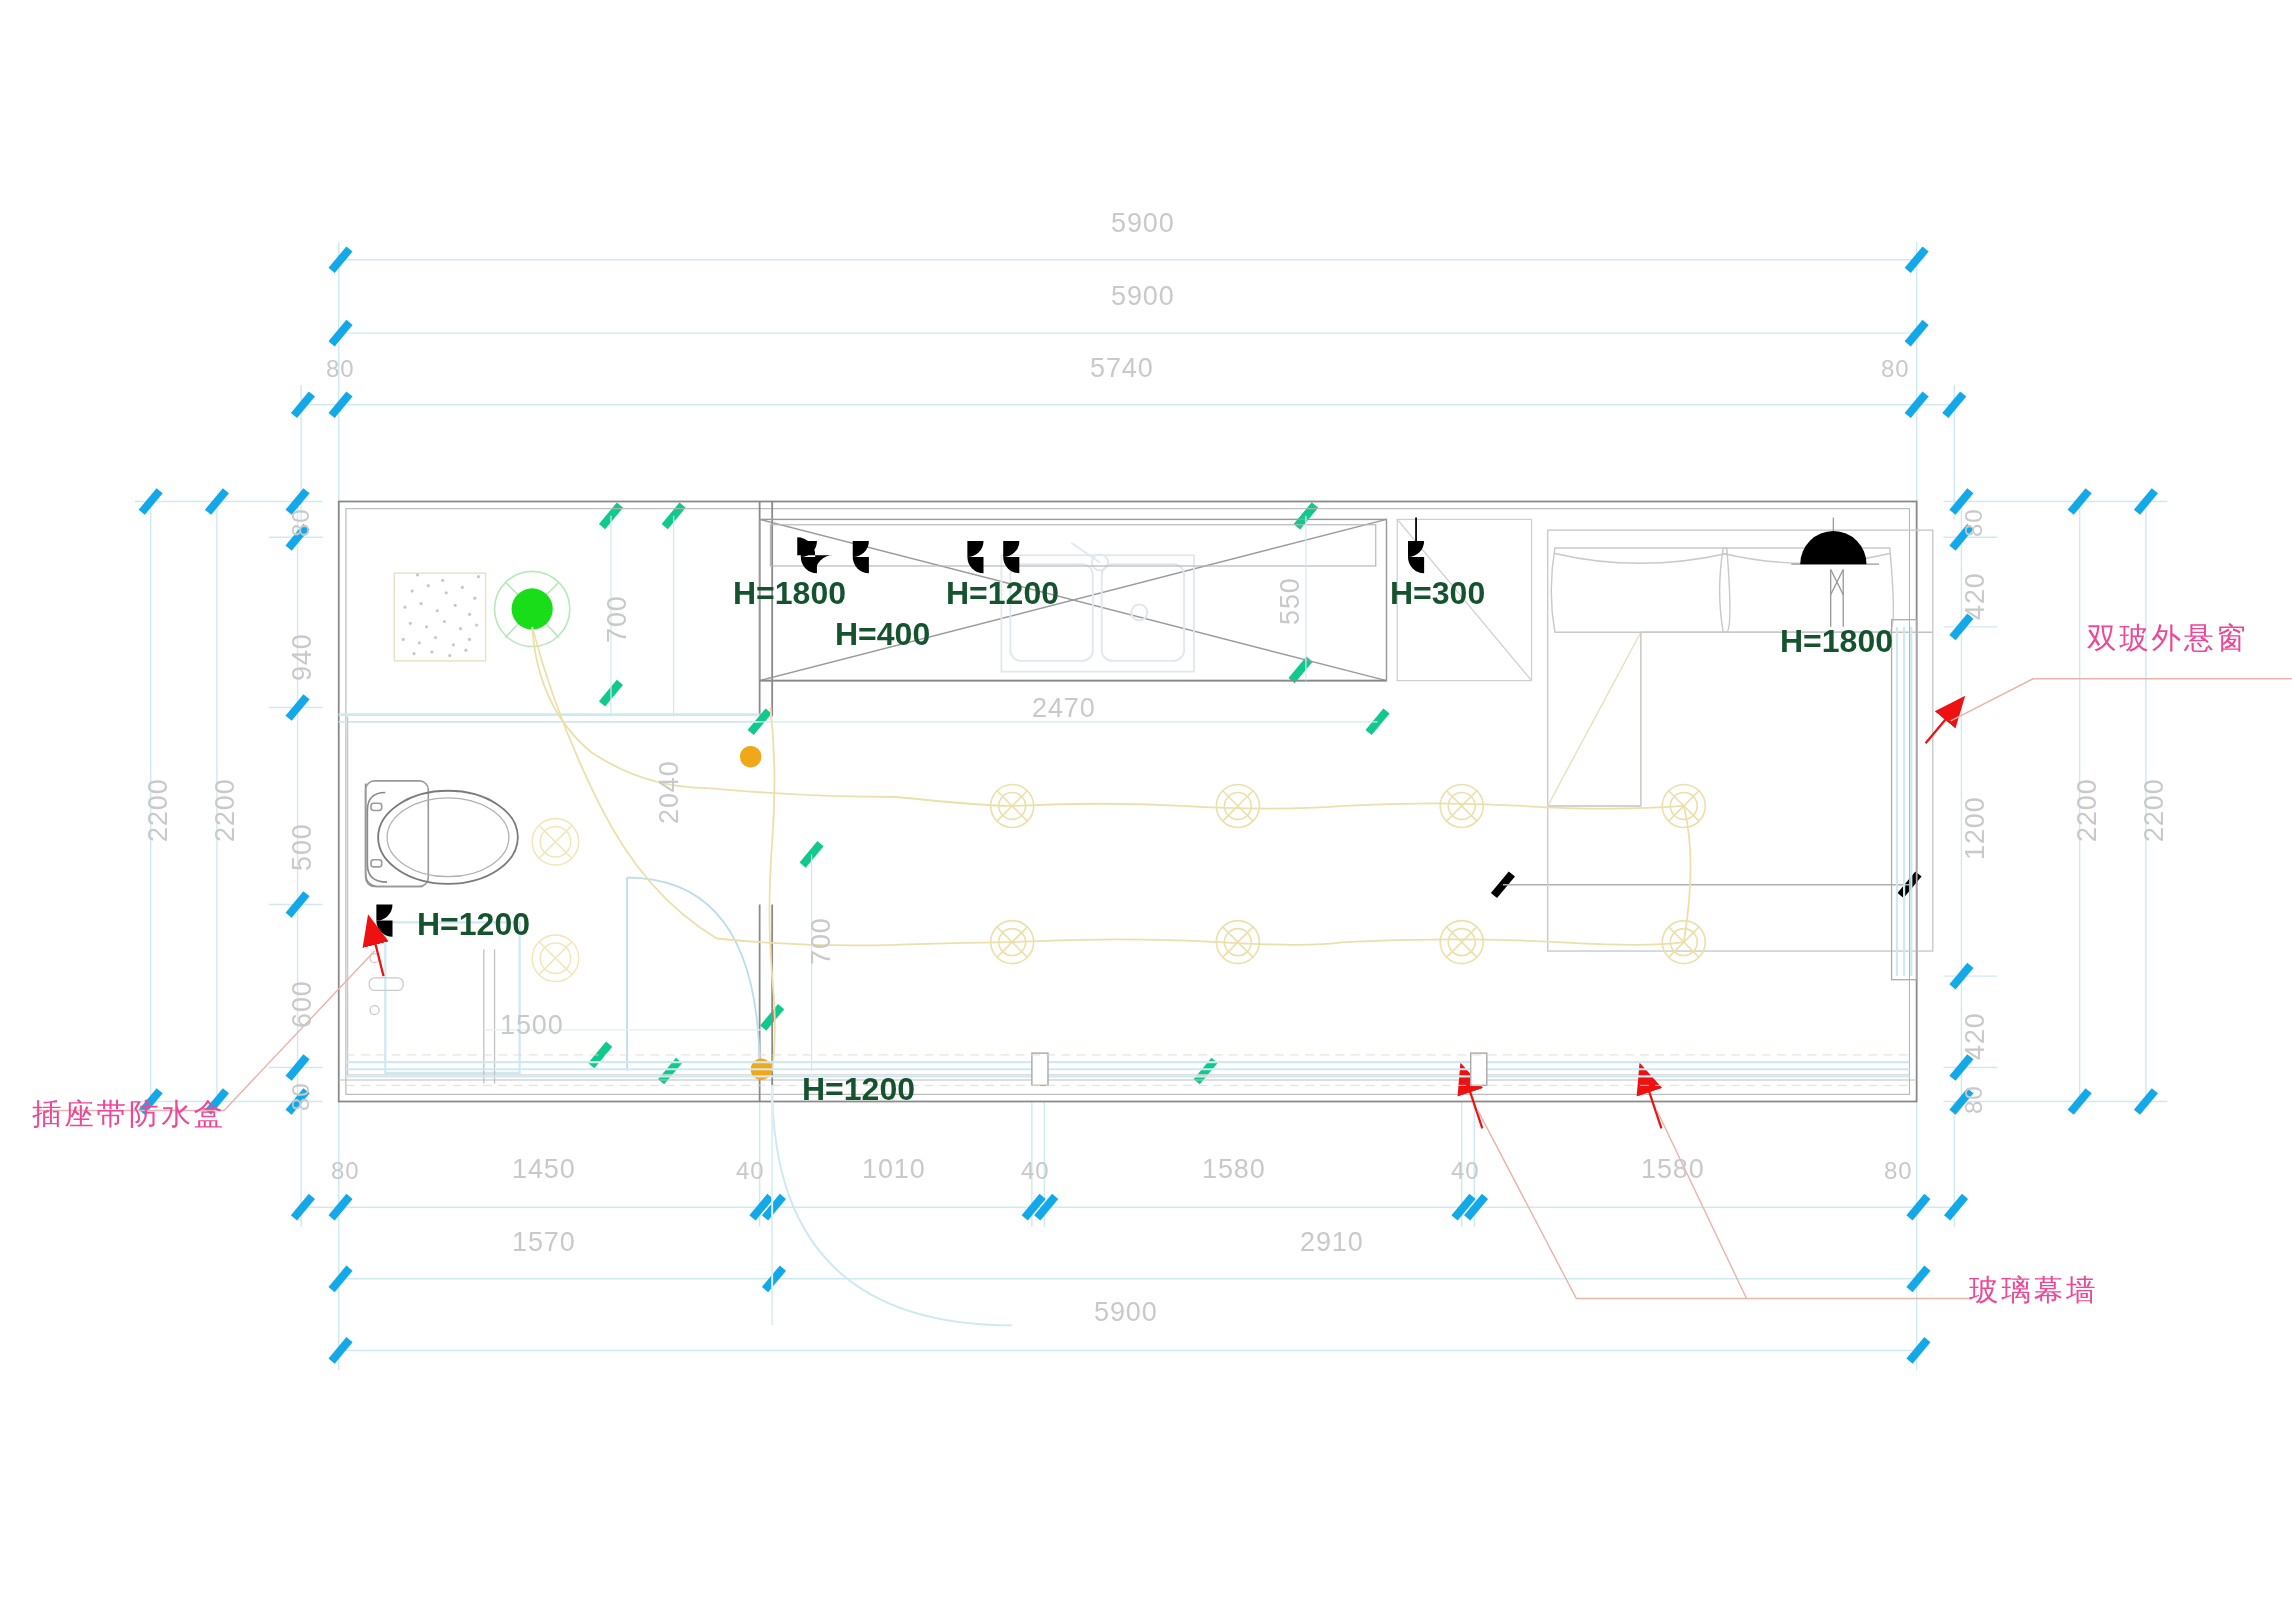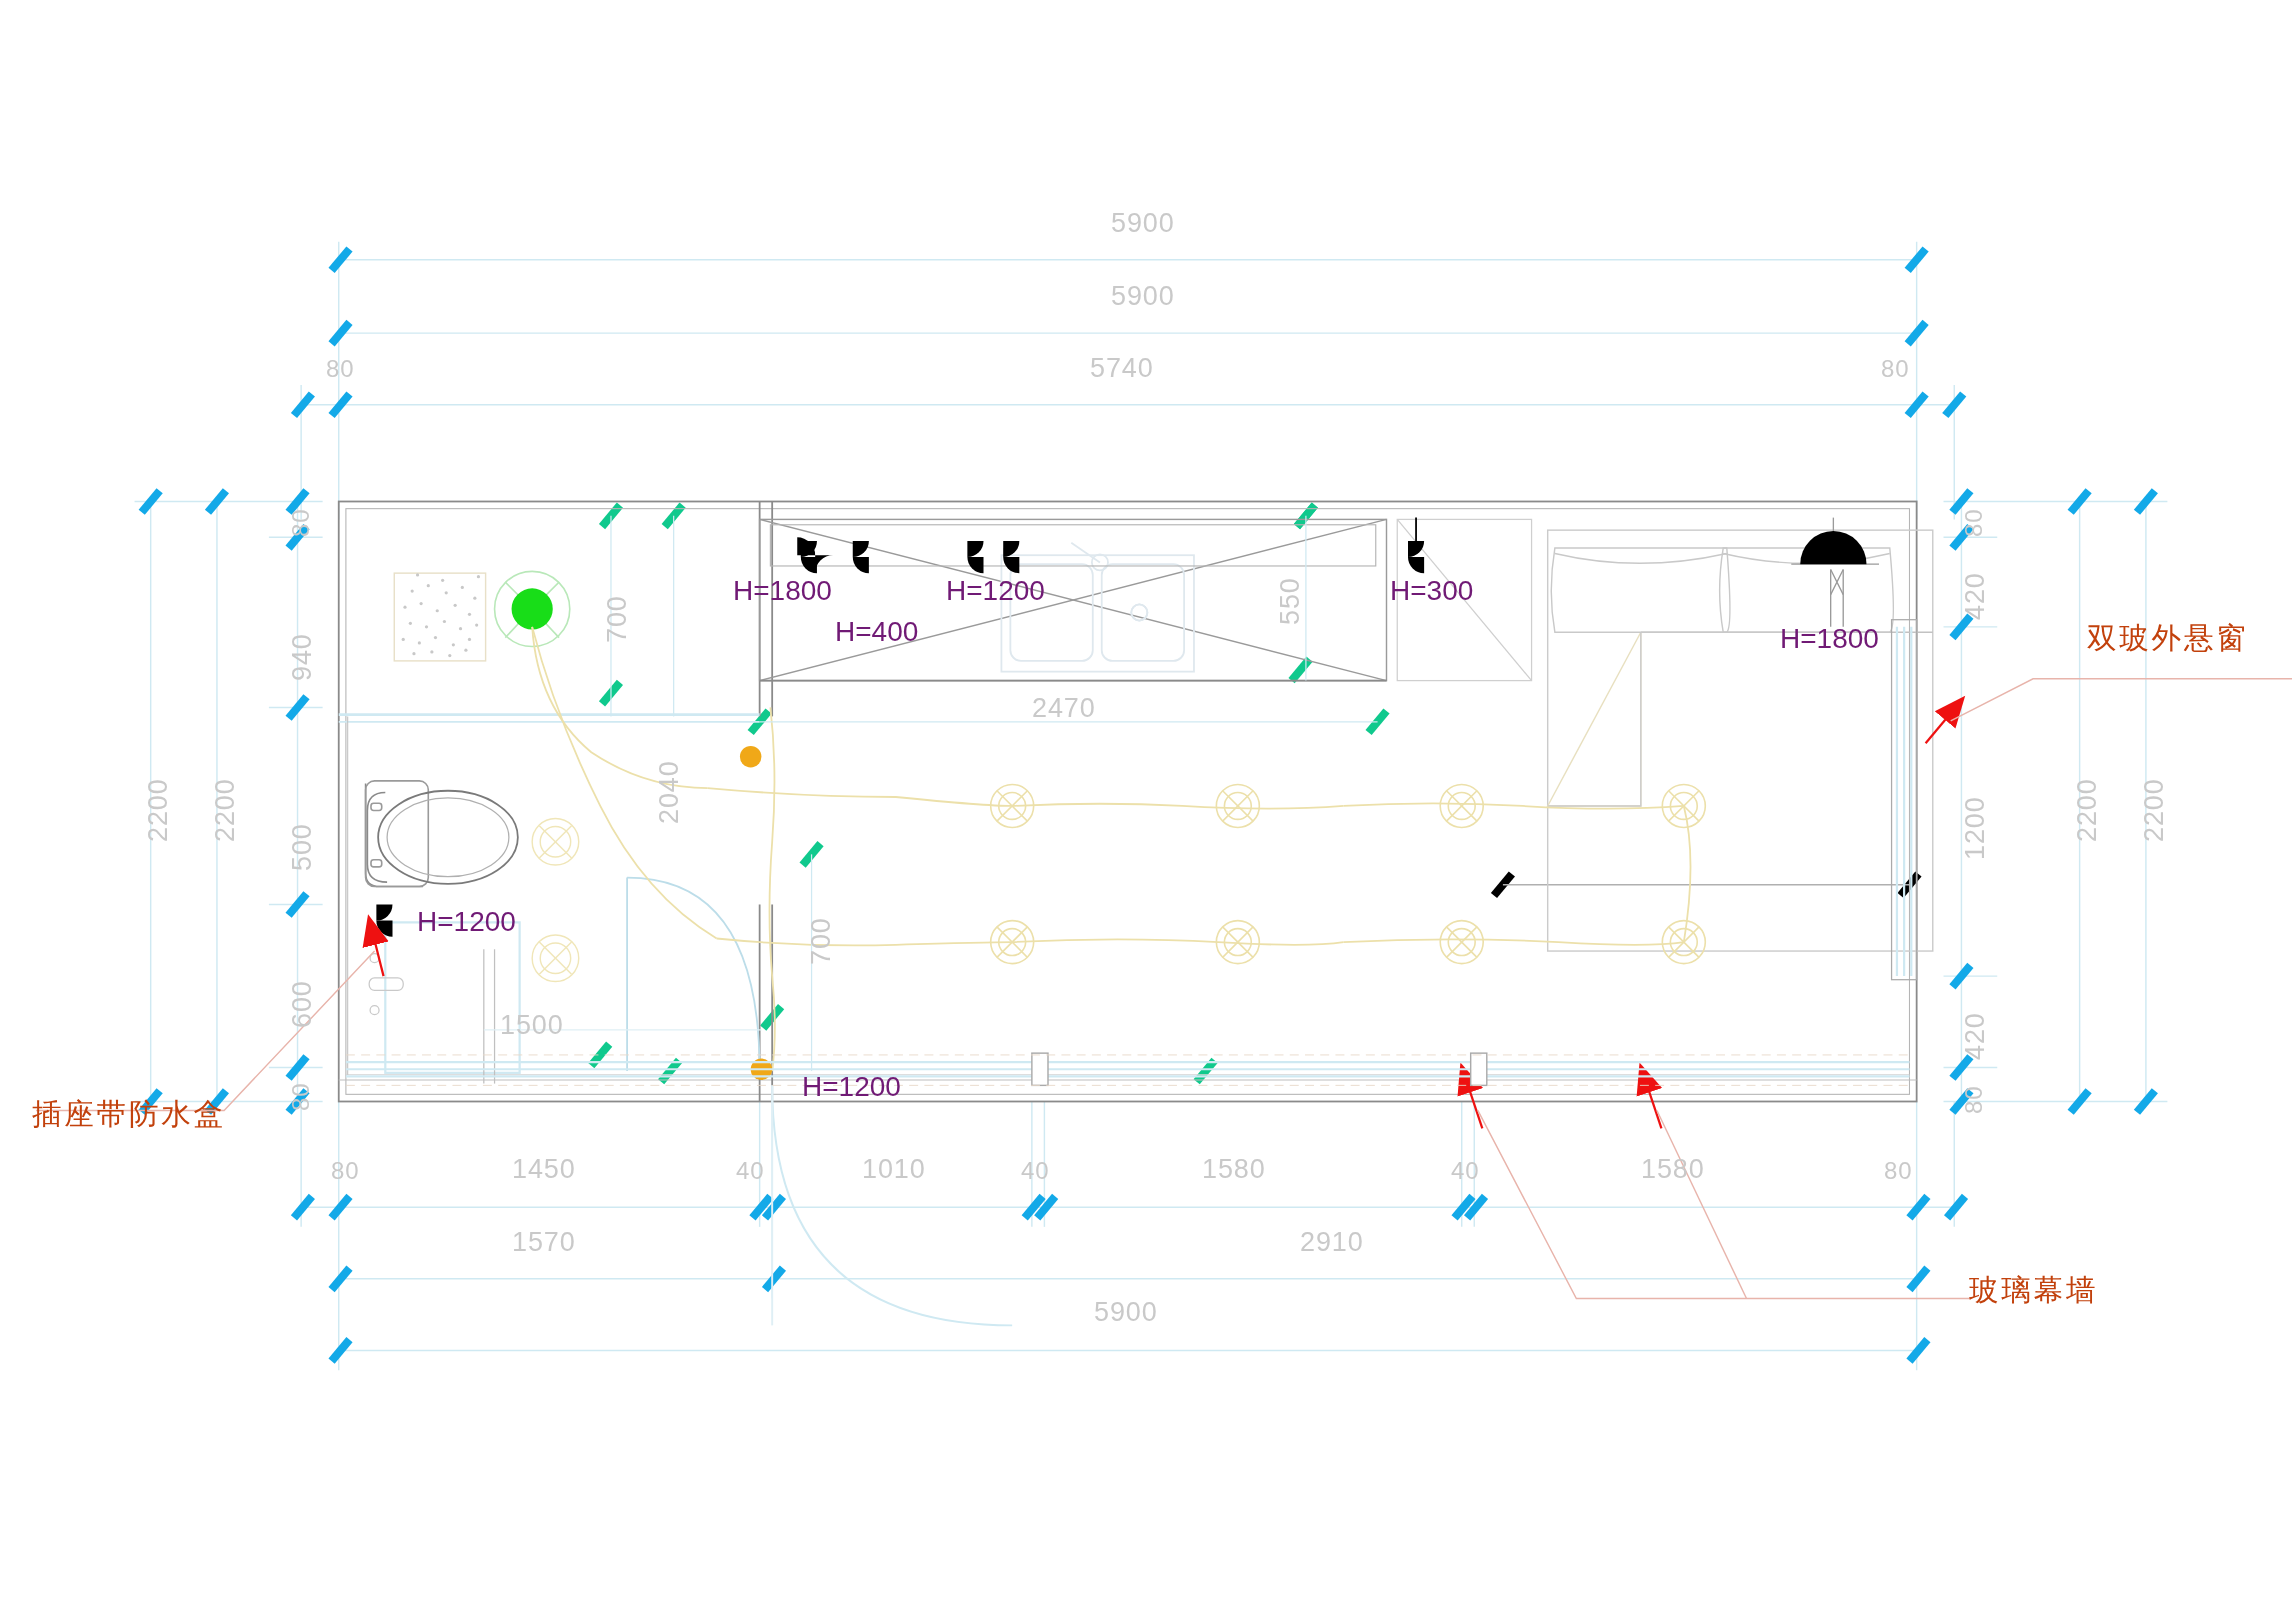--- a/index.html
+++ b/index.html
@@ -6,23 +6,23 @@
   body{width:2293px;height:1620px;position:relative;overflow:hidden;
        font-family:"Liberation Sans","DejaVu Sans",sans-serif;}
   #stage{position:absolute;left:0;top:0;width:2293px;height:1620px;text-align:right;}
   #stage svg{position:absolute;left:0;top:0;}
   .lbl{position:absolute;white-space:nowrap;}
   
   .dim{color:#c9c9c9;font-size:27px;letter-spacing:0.9px;font-weight:400;}
   .dim.sm{font-size:24px;}
   .dim.rot{transform-origin:0 0;}
   
-  .hlab{color:#701a75;font-size:28px;font-weight:400;letter-spacing:0px;}
+  .hlab{color:#14532d;font-size:32px;font-weight:700;letter-spacing:0px;}
   
-  .cn{color:#c2410c;font-size:29.6px;letter-spacing:2.7px;font-family:"DejaVu Sans",sans-serif;}
+  .cn{color:#ec4899;font-size:29.6px;letter-spacing:2.7px;font-family:"DejaVu Sans",sans-serif;}
 </style>
 </head>
 <body>
 
 <div id="stage">
 
 <svg width="2293" height="1620" viewBox="0 0 2560 1809">
   <defs>
     <marker id="redarrow" markerWidth="16" markerHeight="16" refX="2" refY="8" orient="auto">
       <path d="M0,2 L14,8 L0,14 Z" fill="#ee1111"></path>

